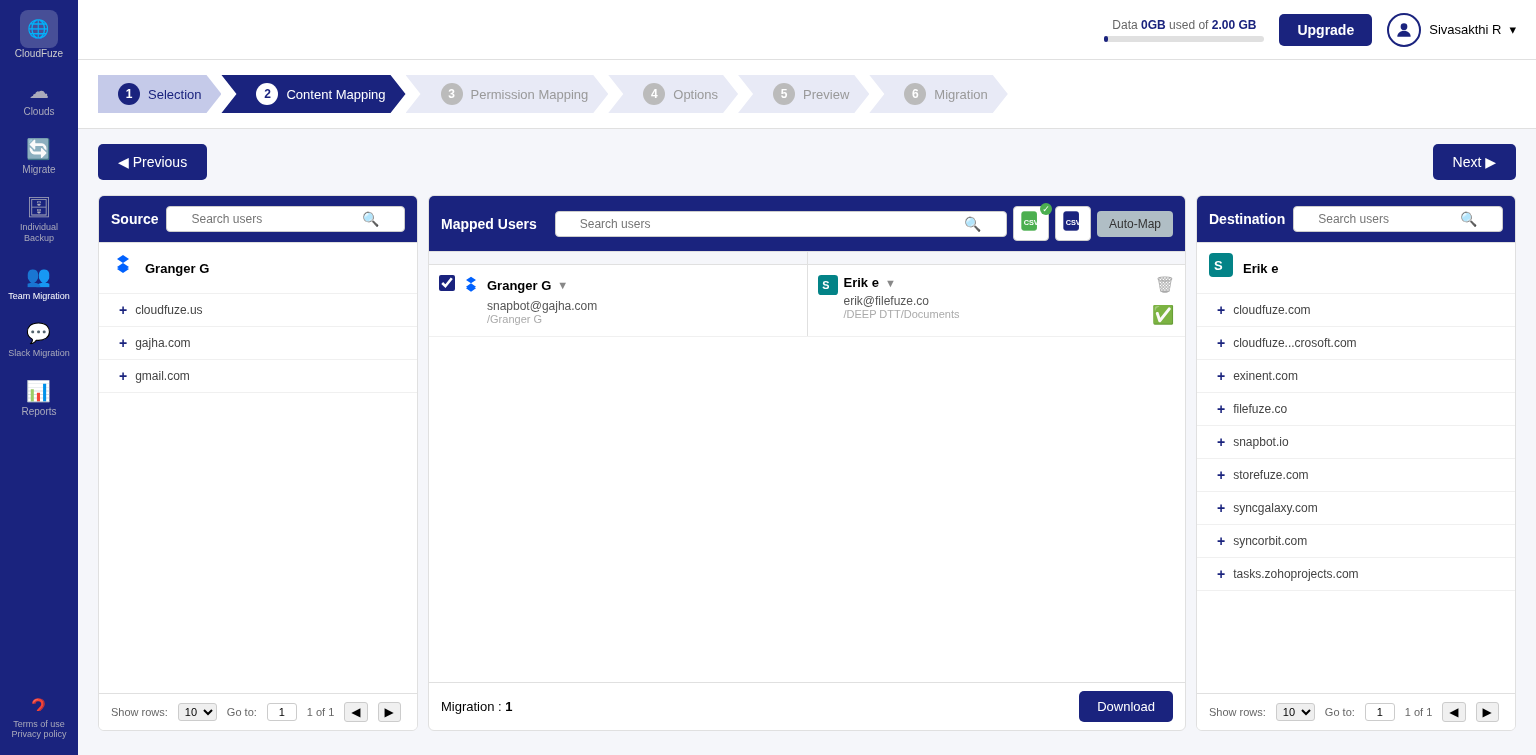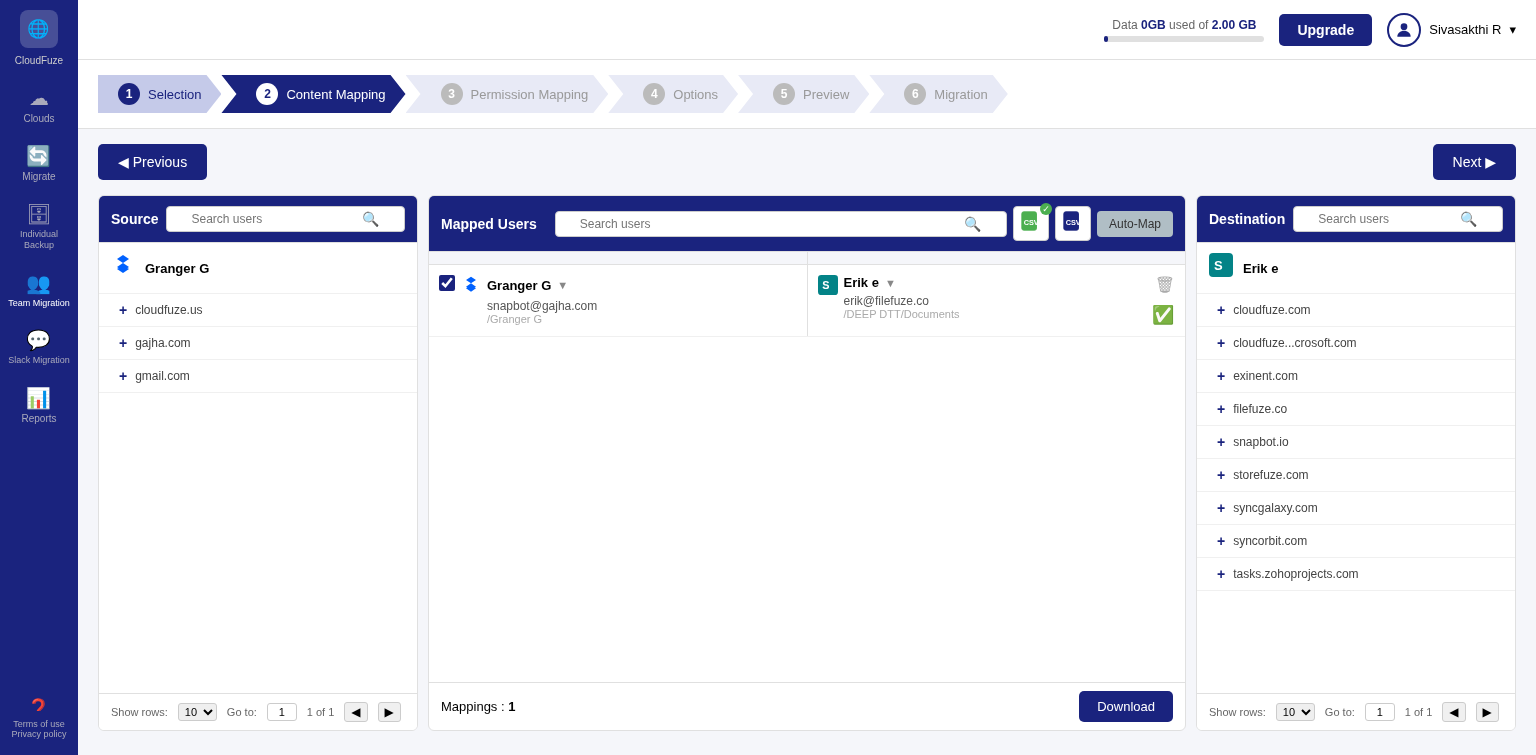--- a/index.html
+++ b/index.html
@@ -16,21 +16,21 @@
       color: white;
       flex-shrink: 0;
     }
     .sidebar-logo {
       display: flex; flex-direction: column; align-items: center; margin-bottom: 10px; cursor: pointer;
     }
     .sidebar-logo .logo-icon {
       width: 38px; height: 38px; background: rgba(255,255,255,0.2); border-radius: 8px;
       display: flex; align-items: center; justify-content: center; font-size: 18px;
     }
-    .sidebar-logo .logo-text { font-size: 10px; margin-top: 7px; color: #ccc; }
+    .sidebar-logo .logo-text { font-size: 10px; margin-top: 0; color: #ccc; }
     .sidebar-item {
       display: flex; flex-direction: column; align-items: center; padding: 10px 5px;
       cursor: pointer; width: 100%; color: #aab; font-size: 10px; text-align: center;
     }
     .sidebar-item.active { color: white; }
     .sidebar-item .si-icon { font-size: 20px; margin-bottom: 3px; }
     .sidebar-bottom { margin-top: auto; }
 
     
     .main { flex: 1; display: flex; flex-direction: column; overflow: hidden; }
@@ -368,21 +368,21 @@
               <div style="display:flex; flex-direction:column; align-items:flex-end; gap:10px;">
                 <span style="color:#aaa; cursor:pointer; font-size:16px;">🗑</span>
                 <span style="color:#4caf50; font-size:18px;">✅</span>
               </div>
             </div>
           </div>
         </div>
 
         <div class="mapped-footer">
           <span>
-            <span>Mappings :</span>
+            <span>Migration :</span>
             <strong>1</strong>
           </span>
           <button class="download-btn">Download</button>
         </div>
       </div>
 
       <div class="panel panel-dest">
         <div class="panel-header blue">
           <span class="panel-title">Destination</span>
           <div class="search-box">

